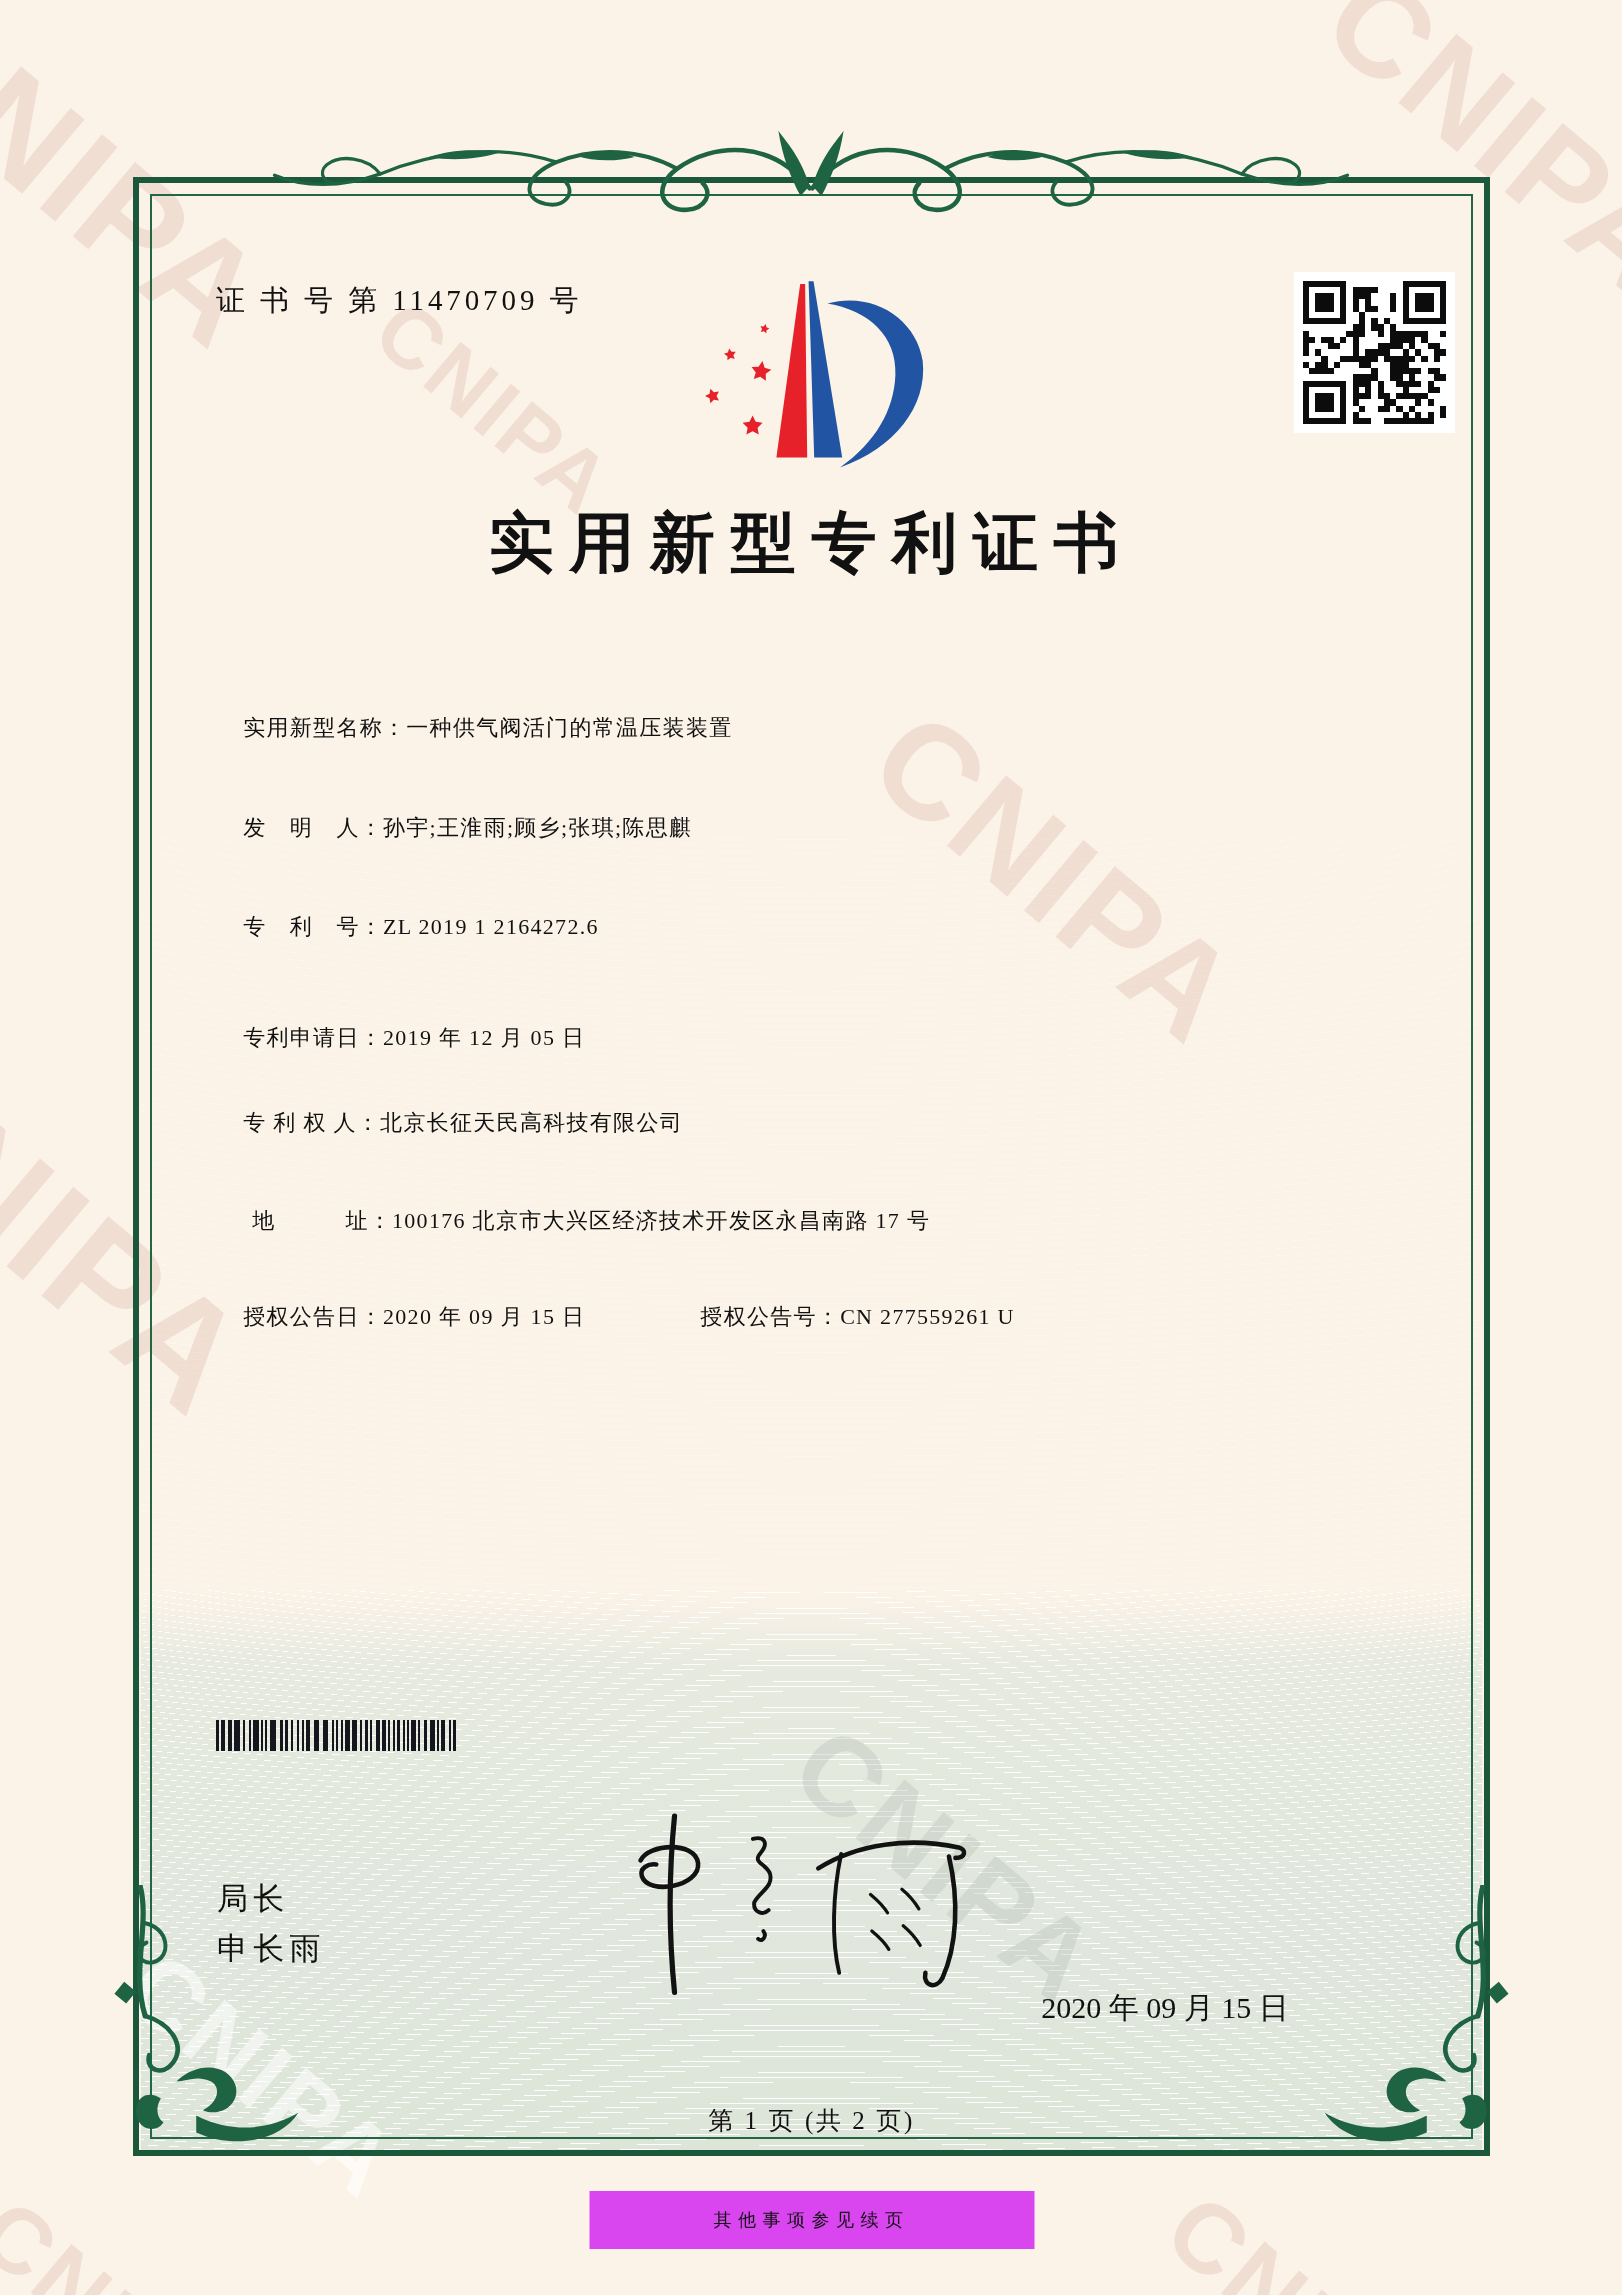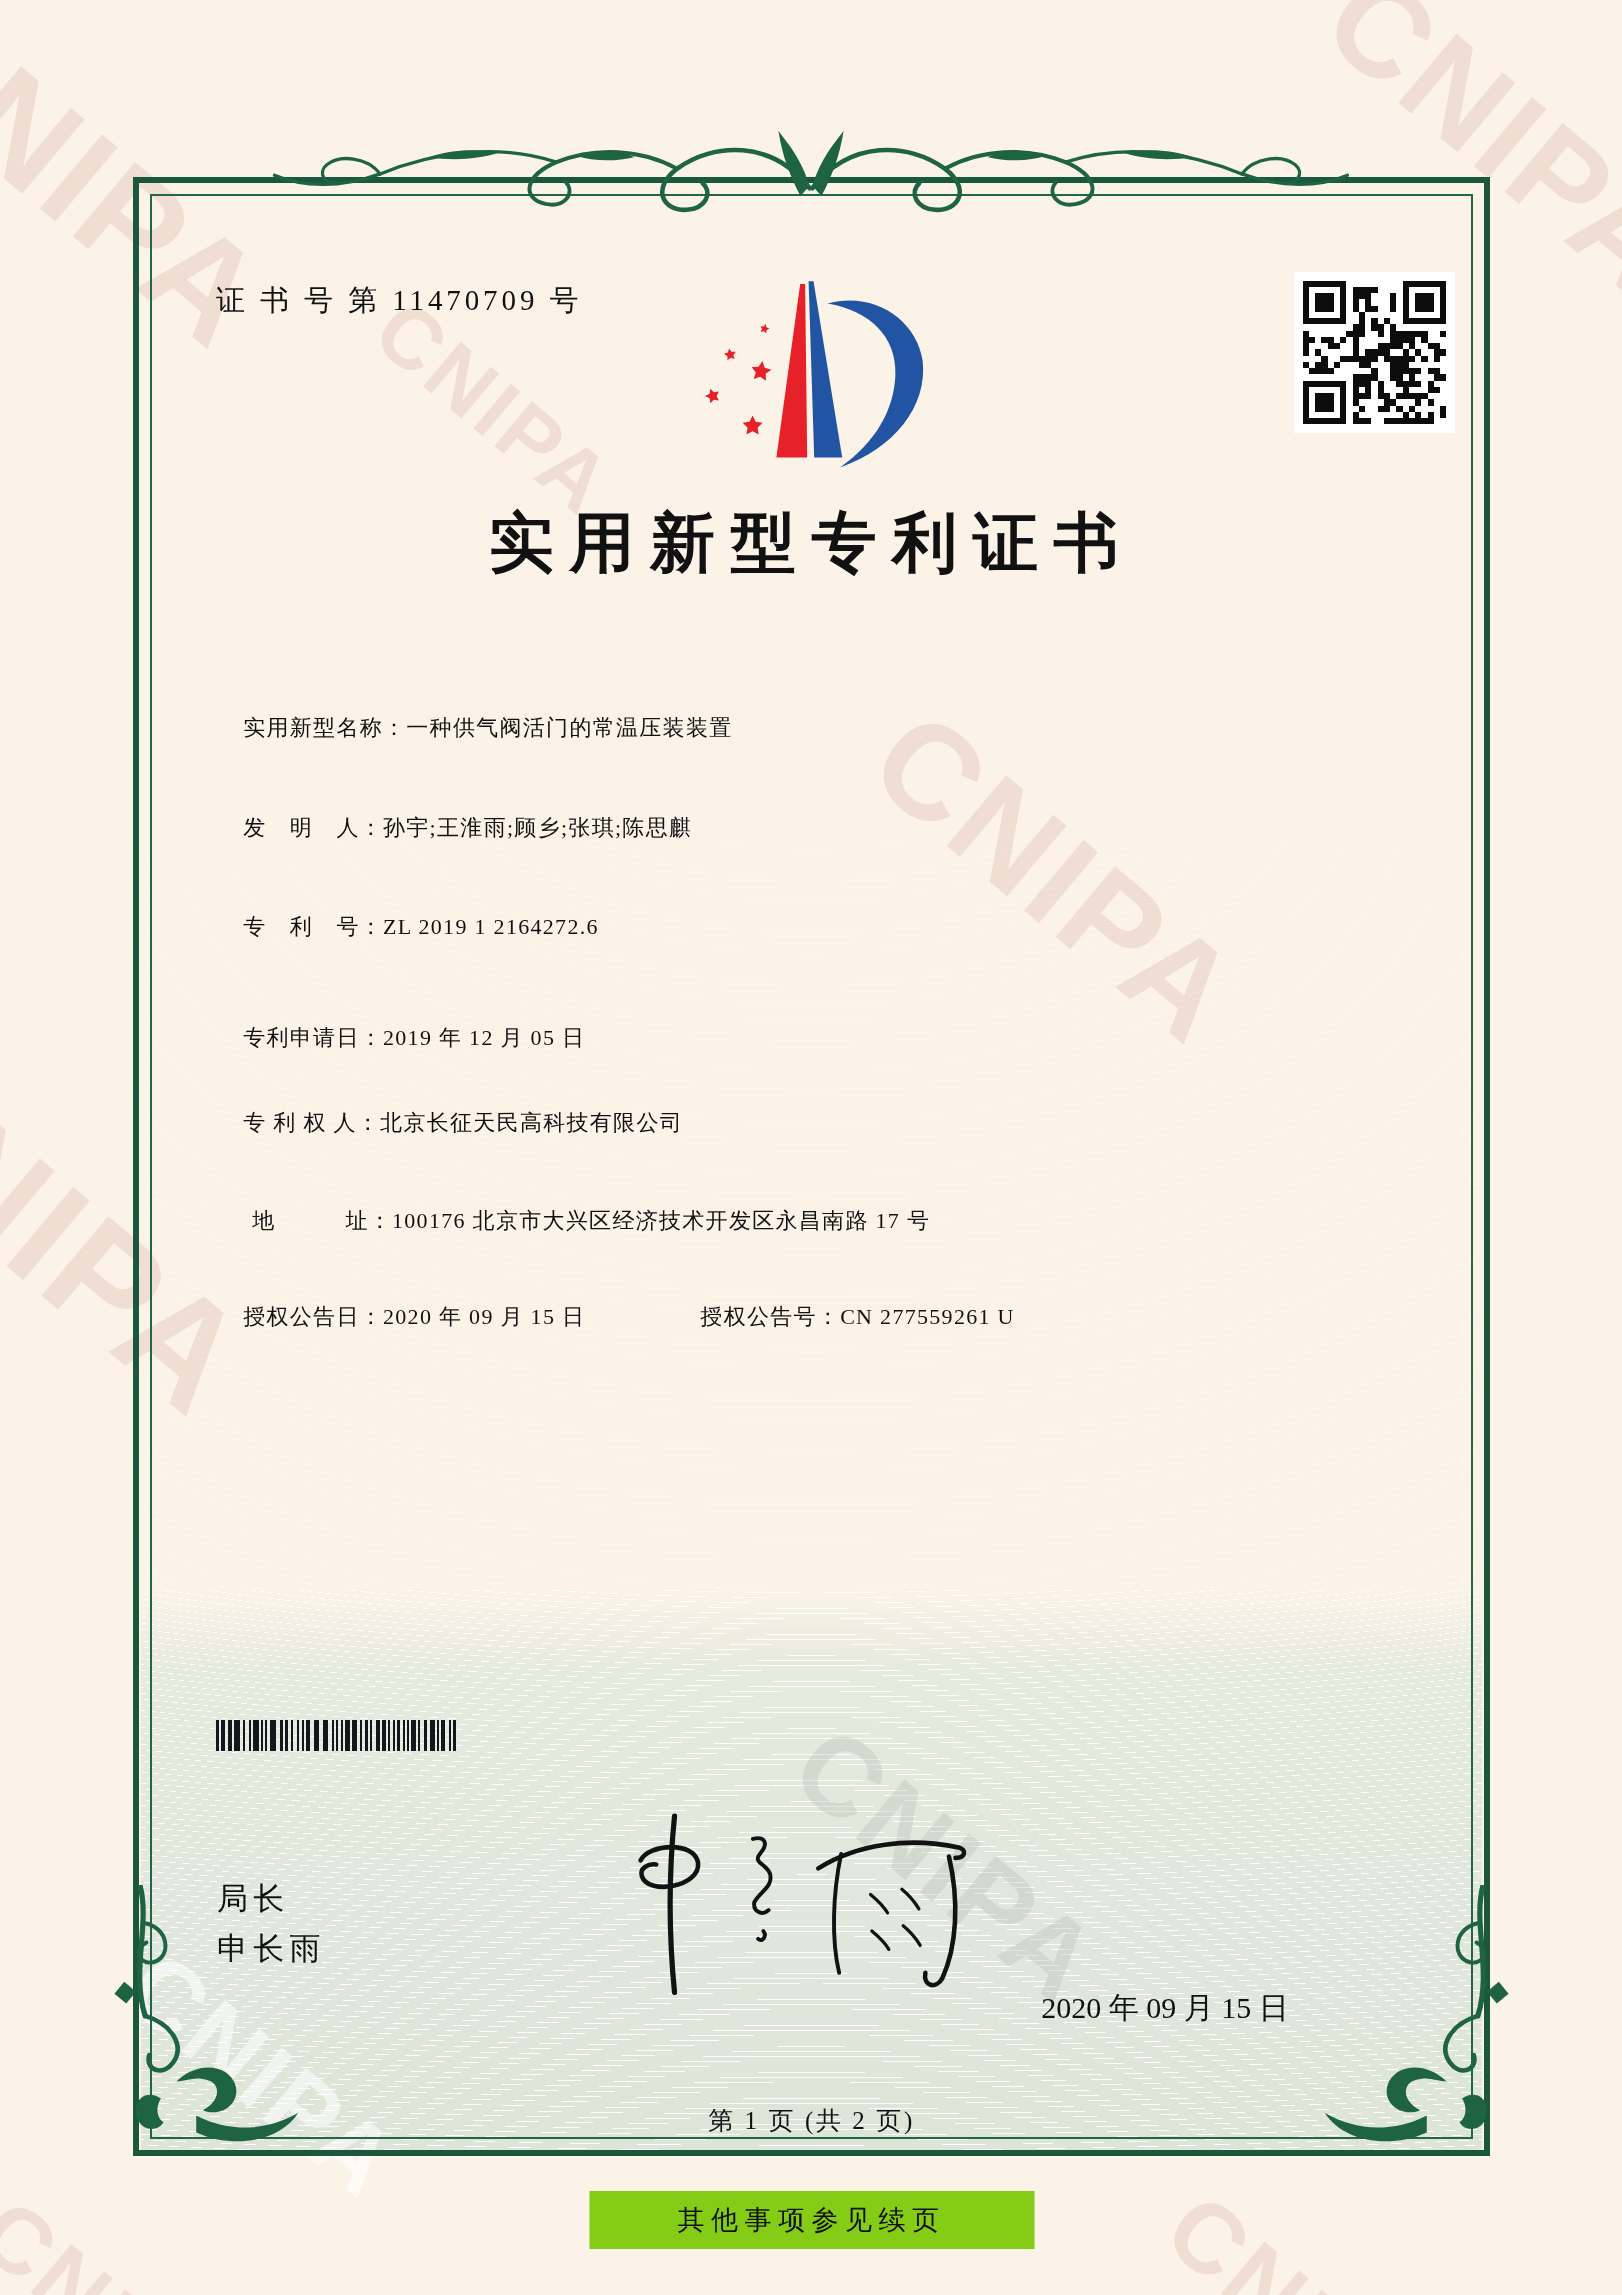--- a/index.html
+++ b/index.html
@@ -53,22 +53,22 @@
     letter-spacing:15.7px;white-space:nowrap;
   }
   .field{font-size:22px;white-space:pre-wrap;letter-spacing:1.3px;}
   .paras{width:1194px;font-size:31px;line-height:50px;text-align:justify;letter-spacing:0.7px;}
   .paras p{margin:0;text-indent:2em;}
   .sig-label{font-size:31px;letter-spacing:5.2px;}
   .date-line{font-size:30px;text-align:center;width:366px;}
   .page-note{width:100%;text-align:center;font-size:25px;letter-spacing:2.6px;}
   .cont-note{
     position:absolute;left:50%;top:2191px;transform:translateX(-50%);
-    width:445px;height:58px;background:#84cc16;z-index:3;
-    text-align:center;line-height:58px;font-size:27px;letter-spacing:6.5px;
+    width:445px;height:58px;background:#d946ef;z-index:3;
+    text-align:center;line-height:58px;font-size:18px;letter-spacing:6.5px;
   }
   
   .qr-box{
     position:absolute;left:1294px;top:272px;width:144px;height:144px;
     background:#fff;padding:8.5px;z-index:2;
   }
   .qr-grid{display:grid;width:144px;height:144px;
     grid-template-columns:repeat(23,1fr);grid-template-rows:repeat(23,1fr);}
   .qr-grid div{background:transparent;}
   .qr-grid div.b{background:#0c0c0c;}

